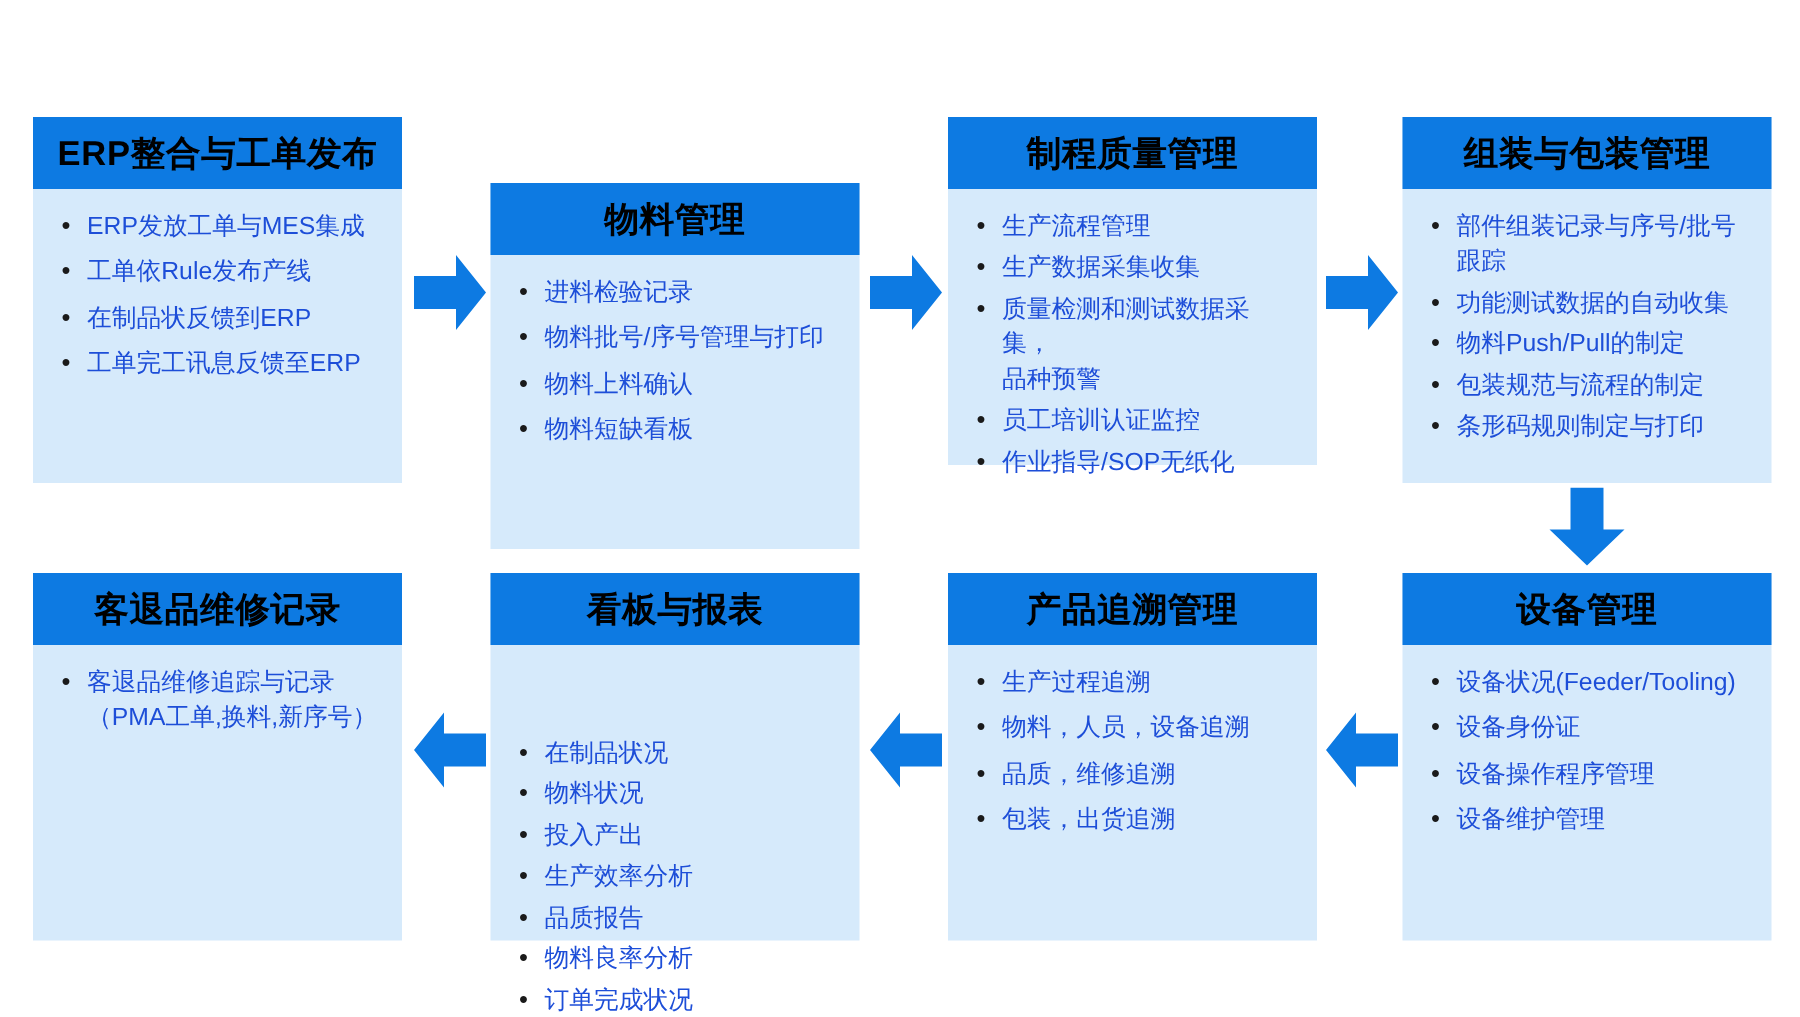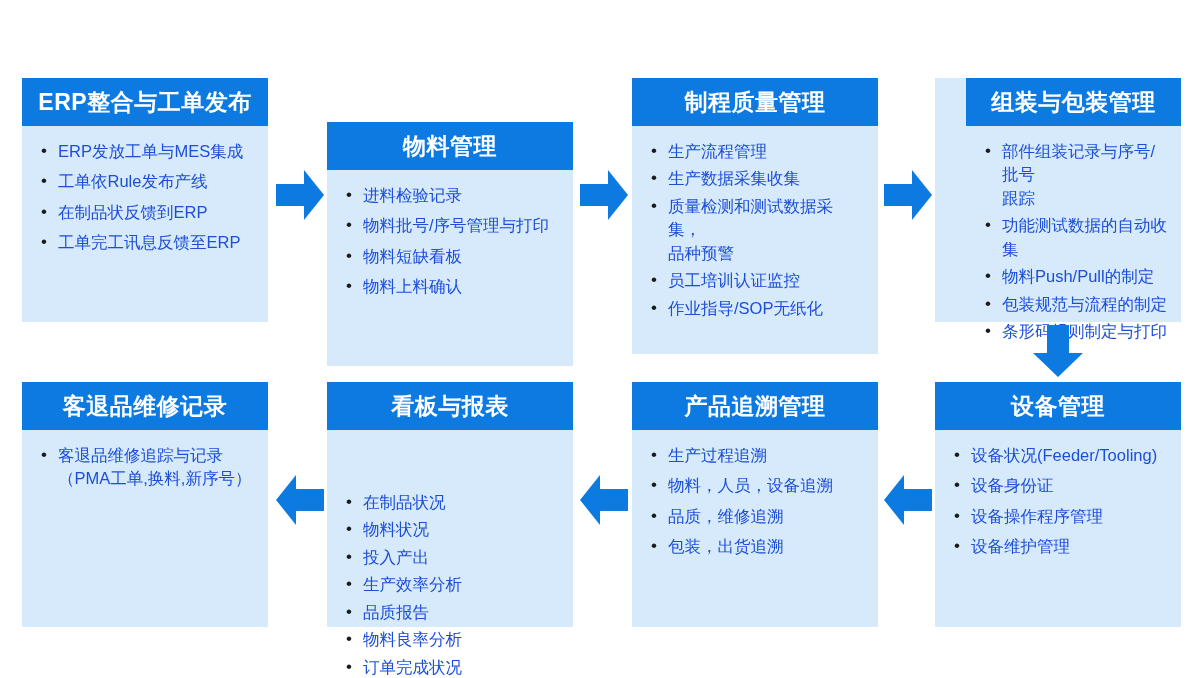--- a/index.html
+++ b/index.html
@@ -27,21 +27,21 @@
     position: absolute;
     box-sizing: border-box;
     background: #d6eafb;
     display: flex;
     flex-direction: column;
   }
   .card-header {
     height: 48px;
     flex: 0 0 48px;
     background: #0d7ae2;
-    color: #ffffff;
+    color: #000000;
     font-size: 23px;
     font-weight: bold;
     letter-spacing: 0.5px;
     display: flex;
     align-items: center;
     justify-content: center;
     text-align: center;
     line-height: 1;
   }
   .card-body {
@@ -103,53 +103,53 @@
       <polygon points="0,16 28,16 28,2 48,27 28,52 28,38 0,38" fill="#0d7ae2"></polygon>
     </svg>
   </div>
 
   <div class="card" style="left:327px; top:78px; width:246px; height:244px;margin-top:44px;">
     <div class="card-header">物料管理</div>
     <div class="card-body">
       <ul class="bullets loose">
         <li>进料检验记录</li>
         <li>物料批号/序号管理与打印</li>
+        <li>物料上料确认</li>
         <li>物料短缺看板</li>
-        <li>物料上料确认</li>
       </ul>
     </div>
   </div>
 
   <div class="arrow" style="left:580px; top:168px; width:48px; height:54px;">
     <svg width="48" height="54" viewBox="0 0 48 54">
       <polygon points="0,16 28,16 28,2 48,27 28,52 28,38 0,38" fill="#0d7ae2"></polygon>
     </svg>
   </div>
 
-  <div class="card dense" style="left:632px; top:78px; width:246px; height:276px;">
+  <div class="card dense" style="left:632px; top:78px; width:246px; height:232px;">
     <div class="card-header">制程质量管理</div>
     <div class="card-body">
       <ul class="bullets">
         <li>生产流程管理</li>
         <li>生产数据采集收集</li>
         <li>质量检测和测试数据采集，
 品种预警</li>
         <li>员工培训认证监控</li>
         <li>作业指导/SOP无纸化</li>
       </ul>
     </div>
   </div>
 
   <div class="arrow" style="left:884px; top:168px; width:48px; height:54px;">
     <svg width="48" height="54" viewBox="0 0 48 54">
       <polygon points="0,16 28,16 28,2 48,27 28,52 28,38 0,38" fill="#0d7ae2"></polygon>
     </svg>
   </div>
 
-  <div class="card dense" style="left:935px; top:78px; width:246px; height:244px;padding-left:31px;">
+  <div class="card dense" style="left:935px; top:78px; width:246px; height:244px;">
     <div class="card-header">组装与包装管理</div>
     <div class="card-body">
       <ul class="bullets">
         <li>部件组装记录与序号/批号
 跟踪</li>
         <li>功能测试数据的自动收集</li>
         <li>物料Push/Pull的制定</li>
         <li>包装规范与流程的制定</li>
         <li>条形码规则制定与打印</li>
       </ul>

